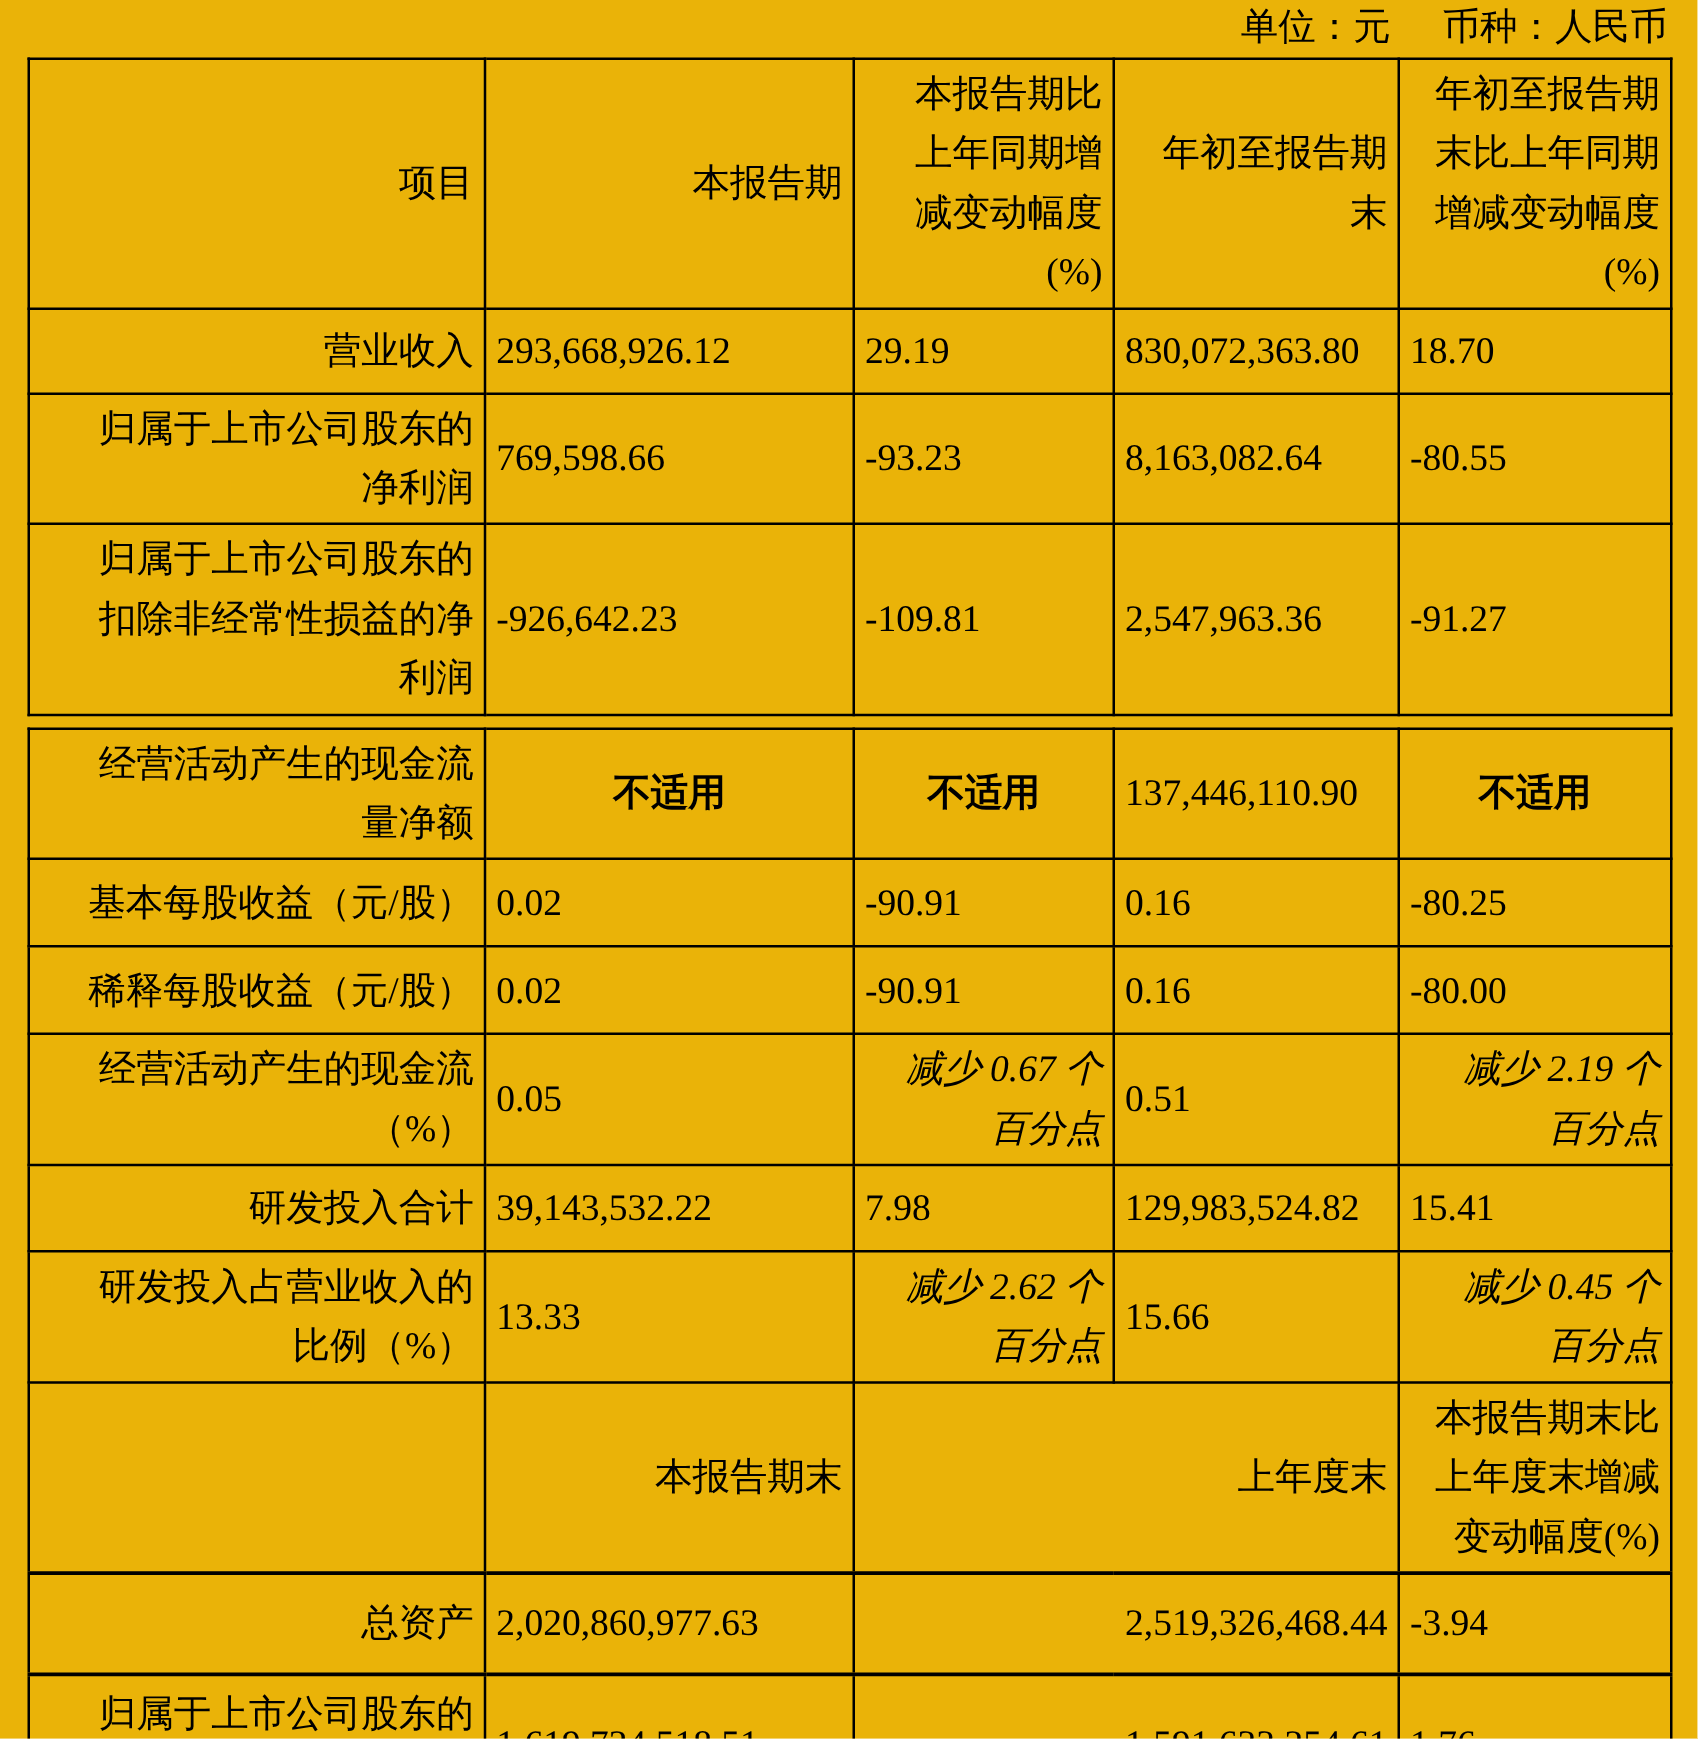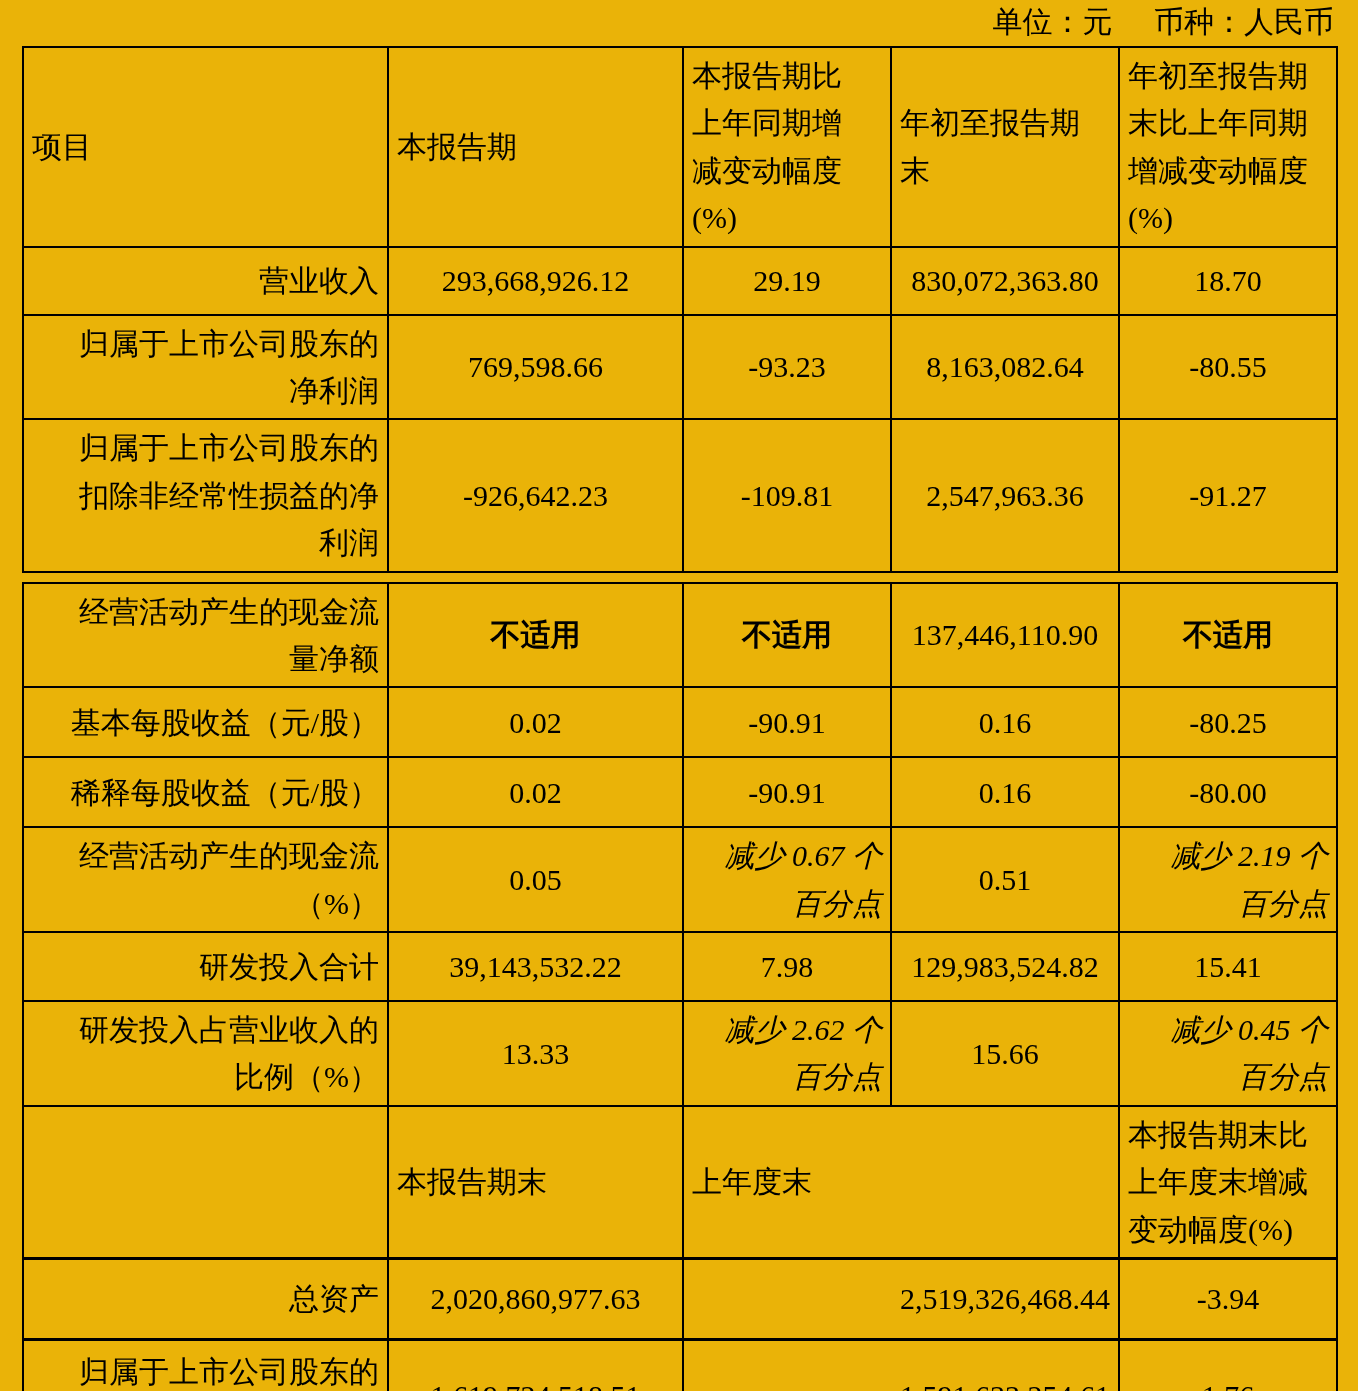--- a/index.html
+++ b/index.html
@@ -36,33 +36,33 @@
   }
   .block-gap { height: 9px; }
   table.fin td {
     border: 2px solid #000000;
     padding: 4px 8px;
     line-height: 1.58;
     vertical-align: middle;
     overflow: hidden;
   }
   td.c-head {
-    text-align: left;
+    text-align: right;
     white-space: pre-line;
     padding-left: 4px;
     padding-right: 4px;
   }
   td.c-item {
     text-align: right;
     padding-left: 16px;
     padding-right: 10px;
     white-space: pre-line;
   }
   td.c-num {
-    text-align: center;
+    text-align: left;
     padding-right: 14px;
     white-space: nowrap;
     margin-top: 23px;
   }
   td.c-num-wide {
     text-align: right;
     padding-right: 20px;
     white-space: nowrap;
   }
   td.c-center { text-align: center; font-weight: bold; }

